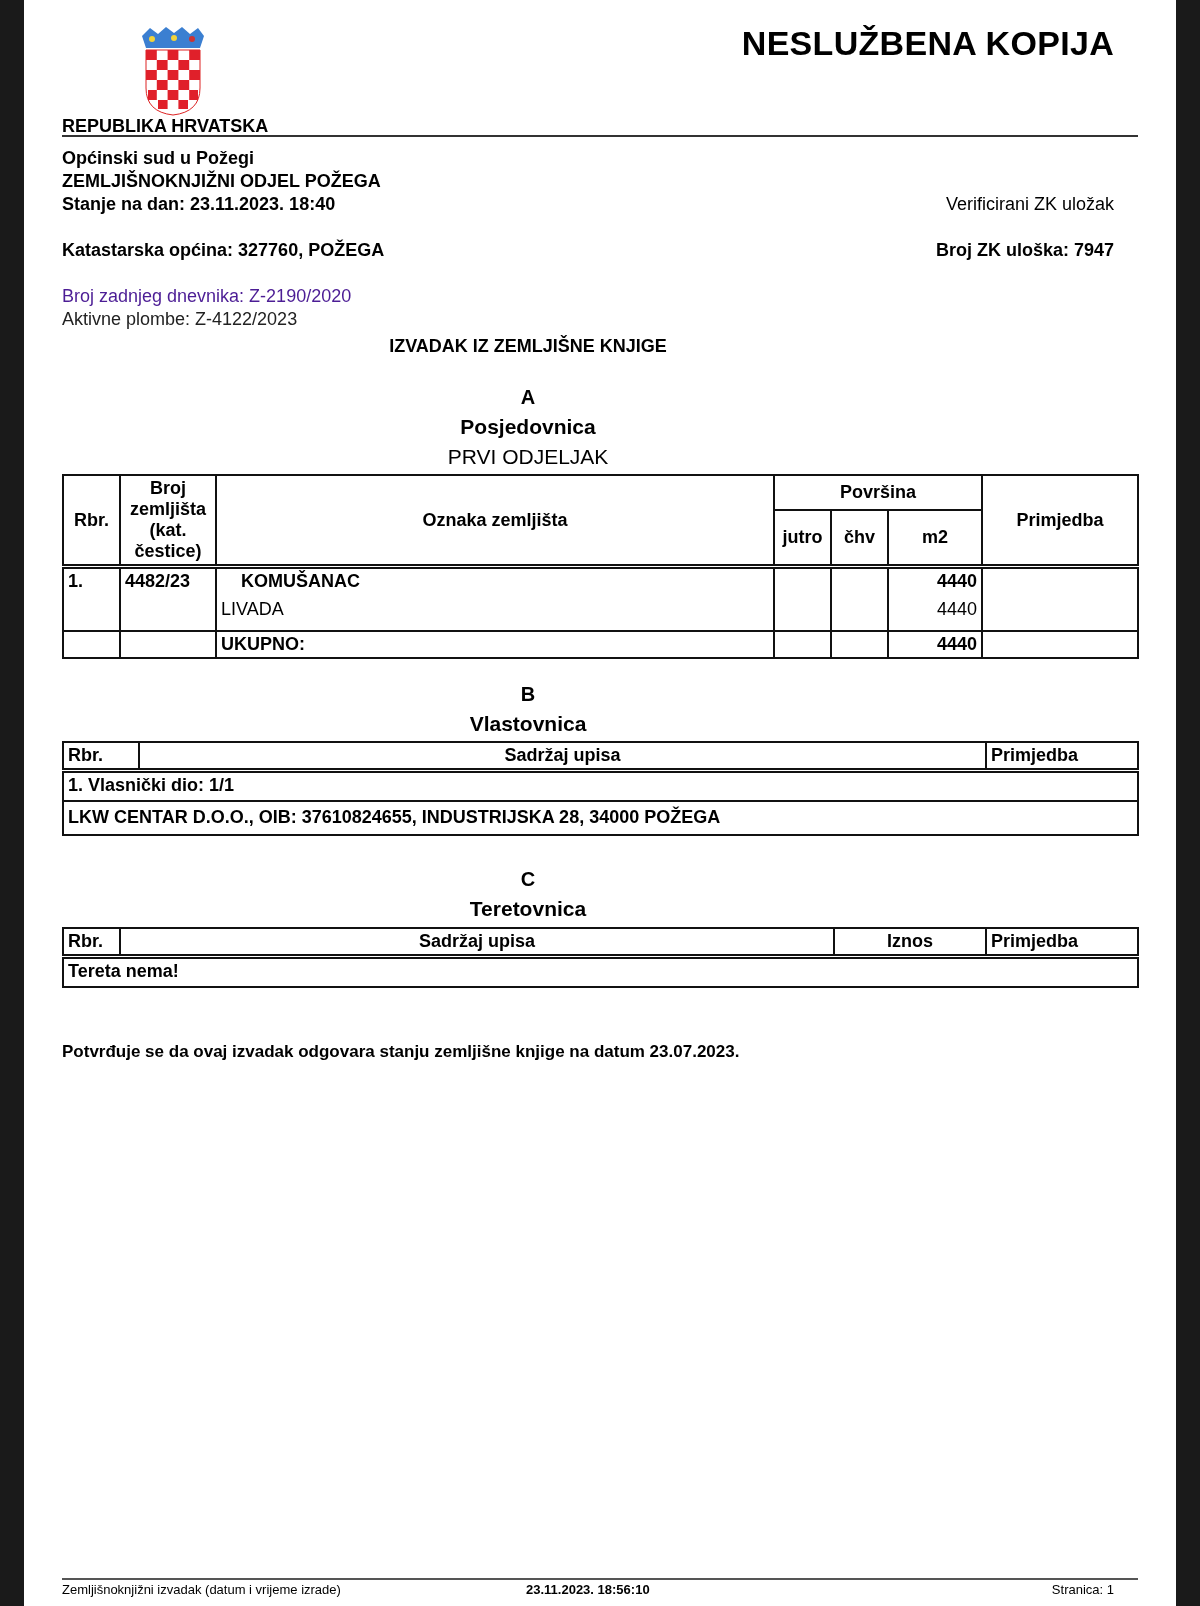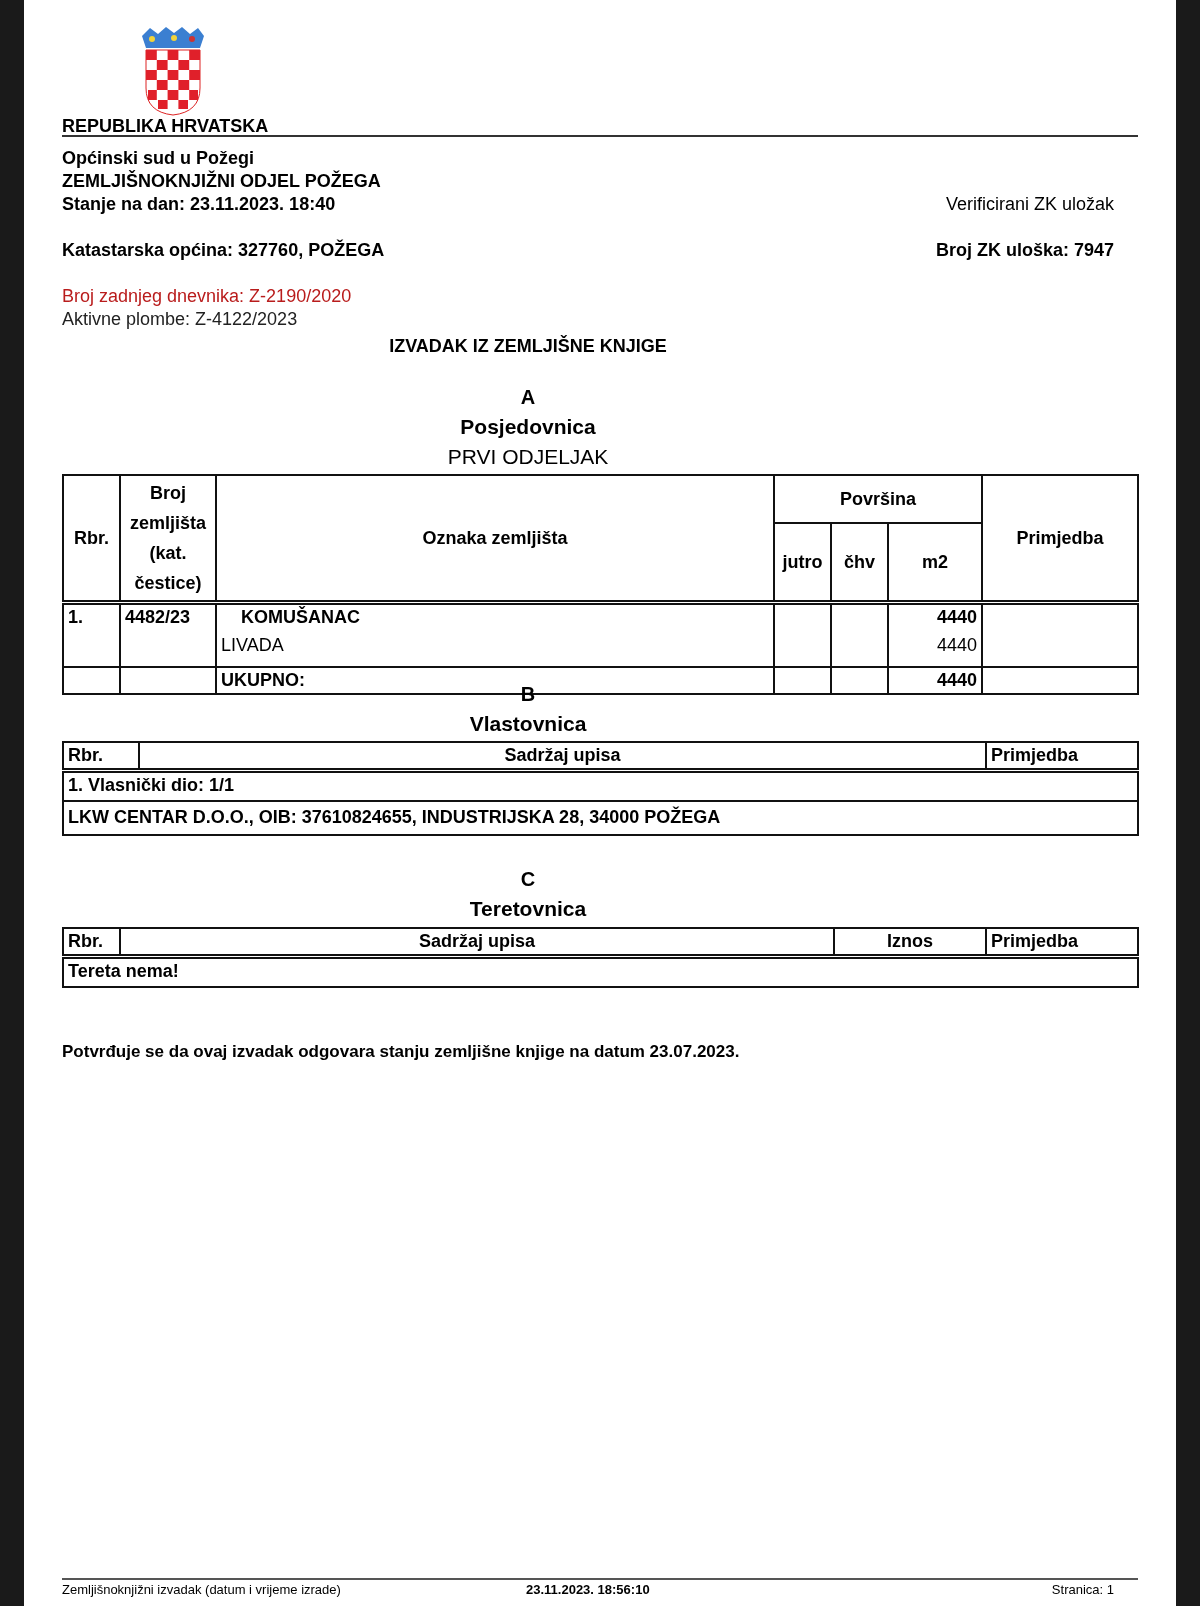--- a/index.html
+++ b/index.html
@@ -47,32 +47,33 @@
       <rect x="16.8" y="54" width="10.8" height="10"></rect>
         <rect x="38.4" y="54" width="10.8" height="10"></rect>
       <rect x="8" y="64" width="8.8" height="10"></rect>
         <rect x="27.6" y="64" width="10.8" height="10"></rect>
         <rect x="49.2" y="64" width="8.8" height="10"></rect>
       <rect x="18" y="74" width="9.6" height="9"></rect>
         <rect x="38.4" y="74" width="9.6" height="9"></rect>
     </g>
   </svg>
 
+  <div class="abs title">NESLUŽBENA KOPIJA</div>
   <div class="abs rh">REPUBLIKA HRVATSKA</div>
   <div class="abs hr1"></div>
 
   <div class="abs b line18" style="left:38px;top:148px;">Općinski sud u Požegi</div>
   <div class="abs b line18" style="left:38px;top:171px;">ZEMLJIŠNOKNJIŽNI ODJEL POŽEGA</div>
   <div class="abs b line18" style="left:38px;top:194px;">Stanje na dan: 23.11.2023. 18:40</div>
   <div class="abs line18" style="right:62px;top:194px;">Verificirani ZK uložak</div>
 
   <div class="abs b line18" style="left:38px;top:240px;">Katastarska općina: 327760, POŽEGA</div>
   <div class="abs b line18" style="right:62px;top:240px;">Broj ZK uloška: 7947</div>
 
-  <div class="abs line18" style="left:38px;top:286px;color:#b91c1c;">Broj zadnjeg dnevnika: Z-2190/2020</div>
+  <div class="abs line18" style="left:38px;top:286px;color:#4c1d95;">Broj zadnjeg dnevnika: Z-2190/2020</div>
   <div class="abs line18" style="left:38px;top:309px;color:#222;">Aktivne plombe: Z-4122/2023</div>
 
   <div class="abs center b line18" style="top:336px;">IZVADAK IZ ZEMLJIŠNE KNJIGE</div>
 
   <div class="abs center b" style="top:386px;font-size:20px;">A</div>
   <div class="abs center" style="top:445px;font-size:21px;">PRVI ODJELJAK</div>
   <div class="abs center b" style="top:415px;font-size:21px;">Posjedovnica</div>
 
   <table style="top:474px;">
     <colgroup>
@@ -80,21 +81,21 @@
         <col style="width:96px">
         <col style="width:558px">
         <col style="width:57px">
         <col style="width:57px">
         <col style="width:94px">
         <col>
       </colgroup>
     <tbody>
         <tr>
       <th rowspan="2" style="border-bottom:5px double #111;">Rbr.</th>
-      <th rowspan="2" style="border-bottom:5px double #111;line-height:30px;">Broj zemljišta (kat. čestice)</th>
+      <th rowspan="2" style="border-bottom:5px double #111;line-height:21px;">Broj zemljišta (kat. čestice)</th>
       <th rowspan="2" style="border-bottom:5px double #111;">Oznaka zemljišta</th>
       <th colspan="3" style="height:28px;">Površina</th>
       <th rowspan="2" style="border-bottom:5px double #111;">Primjedba</th>
     </tr>
     <tr class="dbl-bottom">
       <th style="height:48px;">jutro</th>
       <th>čhv</th>
       <th>m2</th>
     </tr>
     <tr style="height:30px;">

